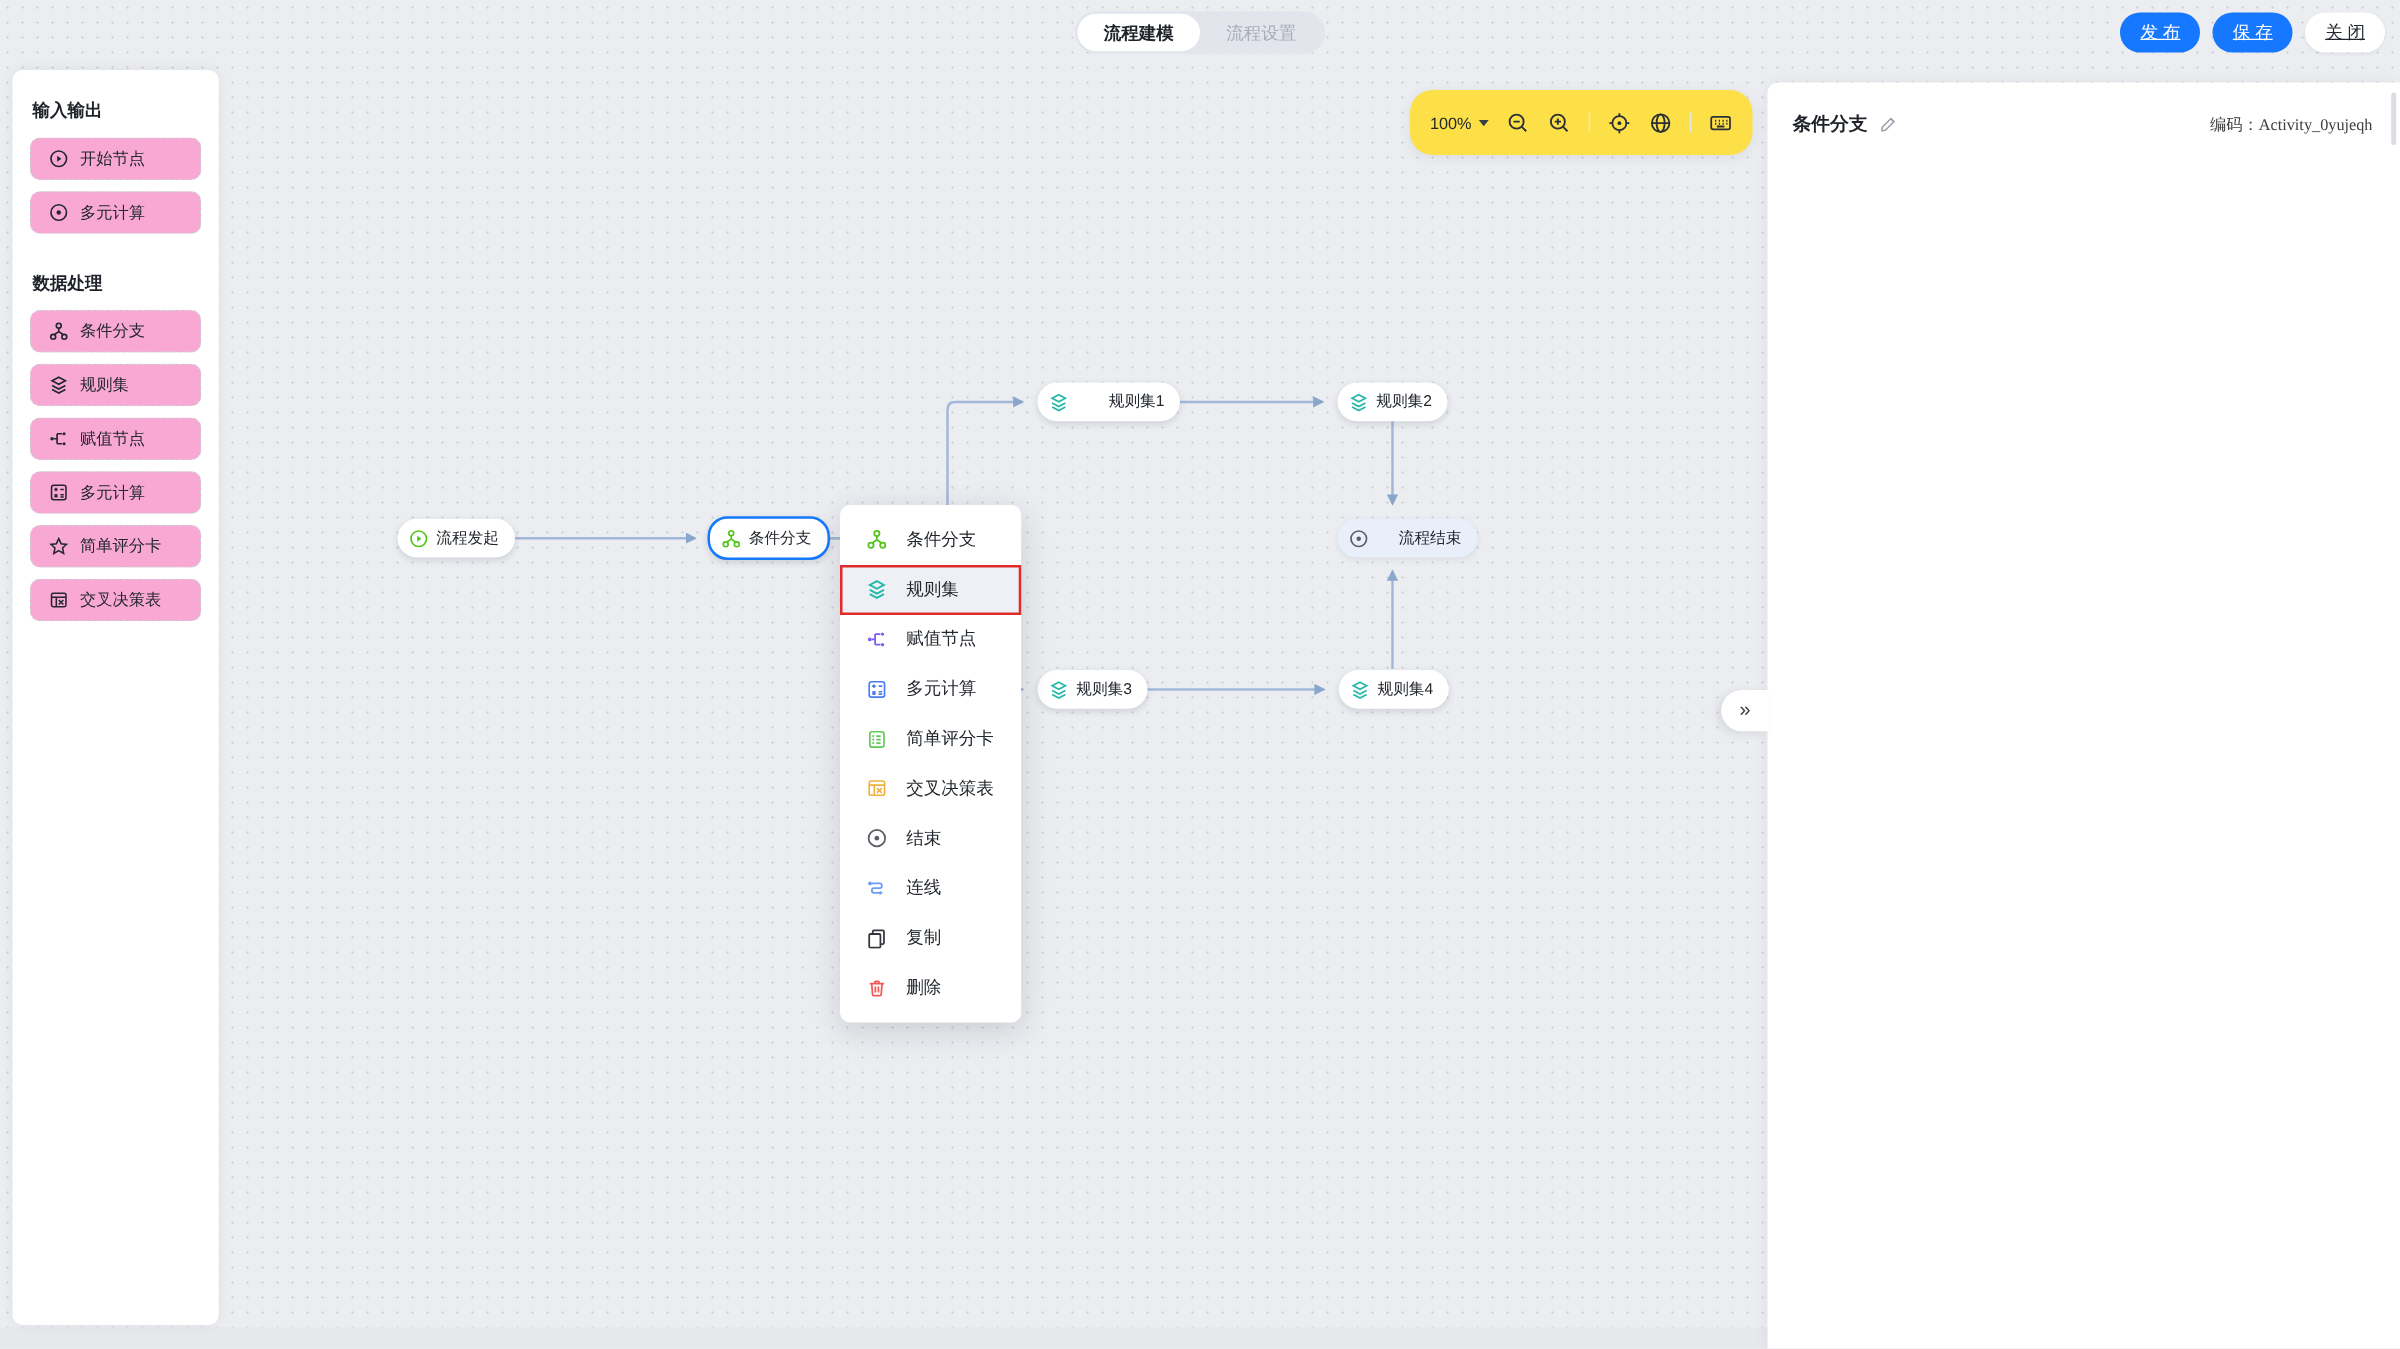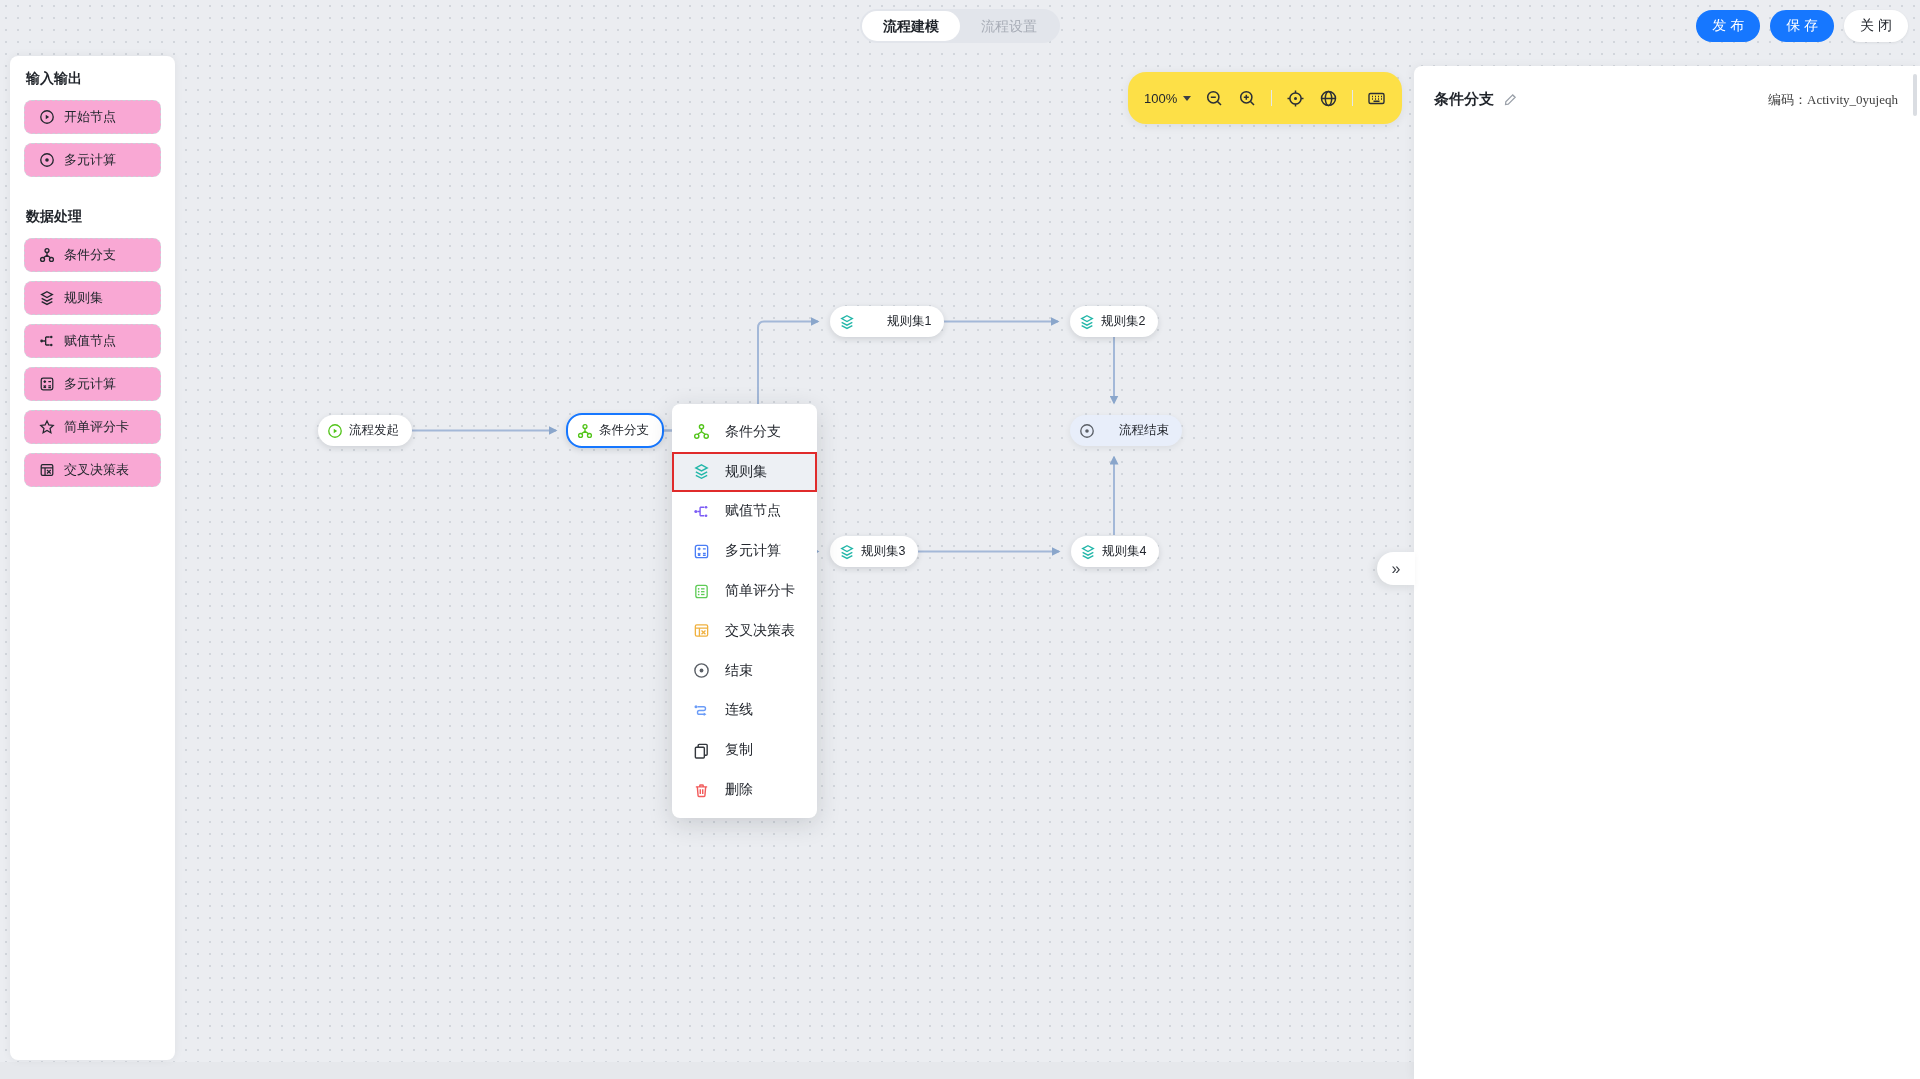--- a/index.html
+++ b/index.html
@@ -27,26 +27,26 @@
   .doc-sep { color:#62666d; font-size:15px; font-weight:bold; margin-left:-2px; }
   .doc-title { font-size:14.5px; color:#23272e; font-weight:bold; }
   .version { display:flex; align-items:center; gap:7px; margin-left:8px; cursor:pointer; }
   .version-dot { width:8px; height:8px; border-radius:50%; background:#f7b500; }
   .version-label { font-size:14px; color:#23272e; }
   .caret-down { width:0; height:0; border-left:4.5px solid transparent; border-right:4.5px solid transparent; border-top:5.5px solid #3b3f46; }
   .mode-tabs { position:absolute; left:50%; top:9px; transform:translateX(-50%); height:34px; background:#e2e5eb; border-radius:17px; display:flex; align-items:center; padding:0 2px; }
   .mode-tab { height:30px; line-height:30px; padding:0 21px; border-radius:15px; font-size:14px; color:#a8adb7; cursor:pointer; white-space:nowrap; }
   .mode-tab.active { background:#ffffff; color:#1f2329; font-weight:bold; }
   .header-right { position:absolute; right:12px; top:10px; display:flex; gap:10px; }
-  .hbtn { min-width:62px; height:32px; border:none; border-radius:16px; font-size:14px; padding:0 16px; cursor:pointer; font-family:inherit; }
+  .hbtn { min-width:62px; height:32px; border:none; border-radius:16px; font-size:14px; padding:0 16px; cursor:pointer; font-family:inherit;text-decoration:underline; }
   .hbtn.primary { background:#1677ff; color:#fff; }
   .hbtn.plain { background:#fff; color:#23272e; box-shadow:0 1px 3px rgba(31,35,41,.08); }
 
   
-  .sidebar { position:absolute; left:10px; top:56px; width:165px; height:1004px; background:#fff; border-radius:8px; box-shadow:0 0 10px rgba(31,35,41,.06); z-index:20; padding-top:14px; }
+  .sidebar { position:absolute; left:10px; top:56px; width:165px; height:1004px; background:#fff; border-radius:8px; box-shadow:0 0 10px rgba(31,35,41,.06); z-index:20; padding-top:24px; }
   .side-title { font-size:14px; font-weight:bold; color:#1f2329; margin:0 16px 12px 16px; }
   .side-sec2 { margin-top:31px; }
   .side-btn { height:34px; margin:0 14px 9px 14px; border:1px dashed #ccd0d9; border-radius:8px; background:#f9a8d4; display:flex; align-items:center; gap:9px; padding-left:14px; font-size:13px; color:#23272e; cursor:grab; }
   .side-btn .ic { color:#23272e; }
 
   
   .ic { width:17px; height:17px; display:inline-block; flex:0 0 auto; }
   .ic svg { width:100%; height:100%; display:block; }
   .ic-s { width:16px; height:16px; }
 

